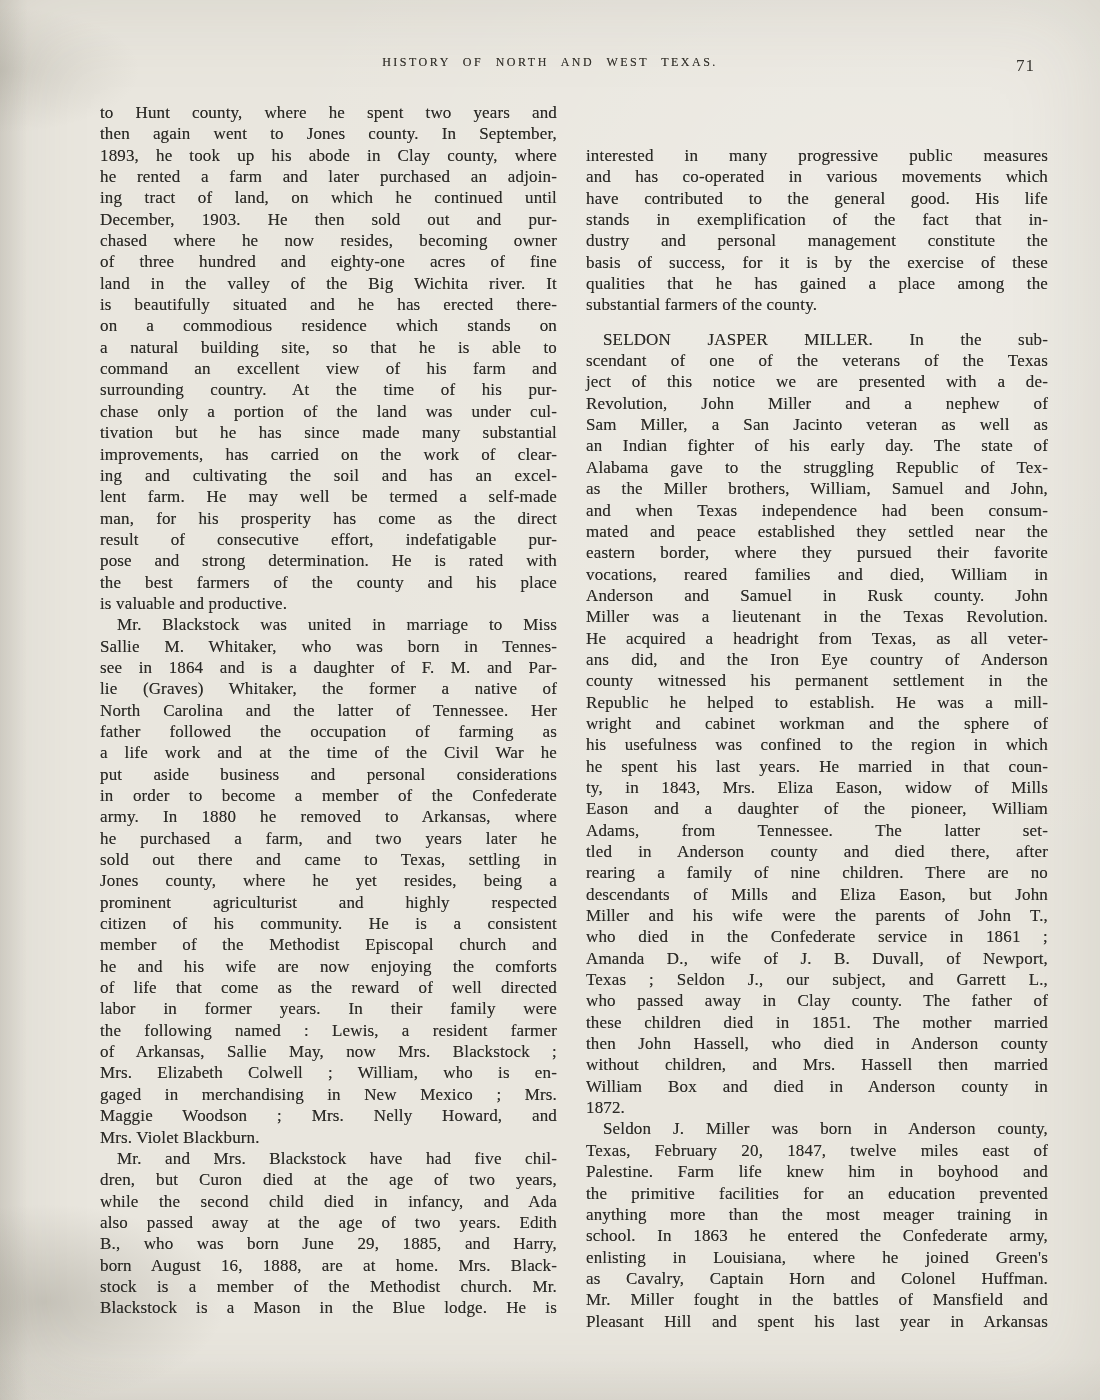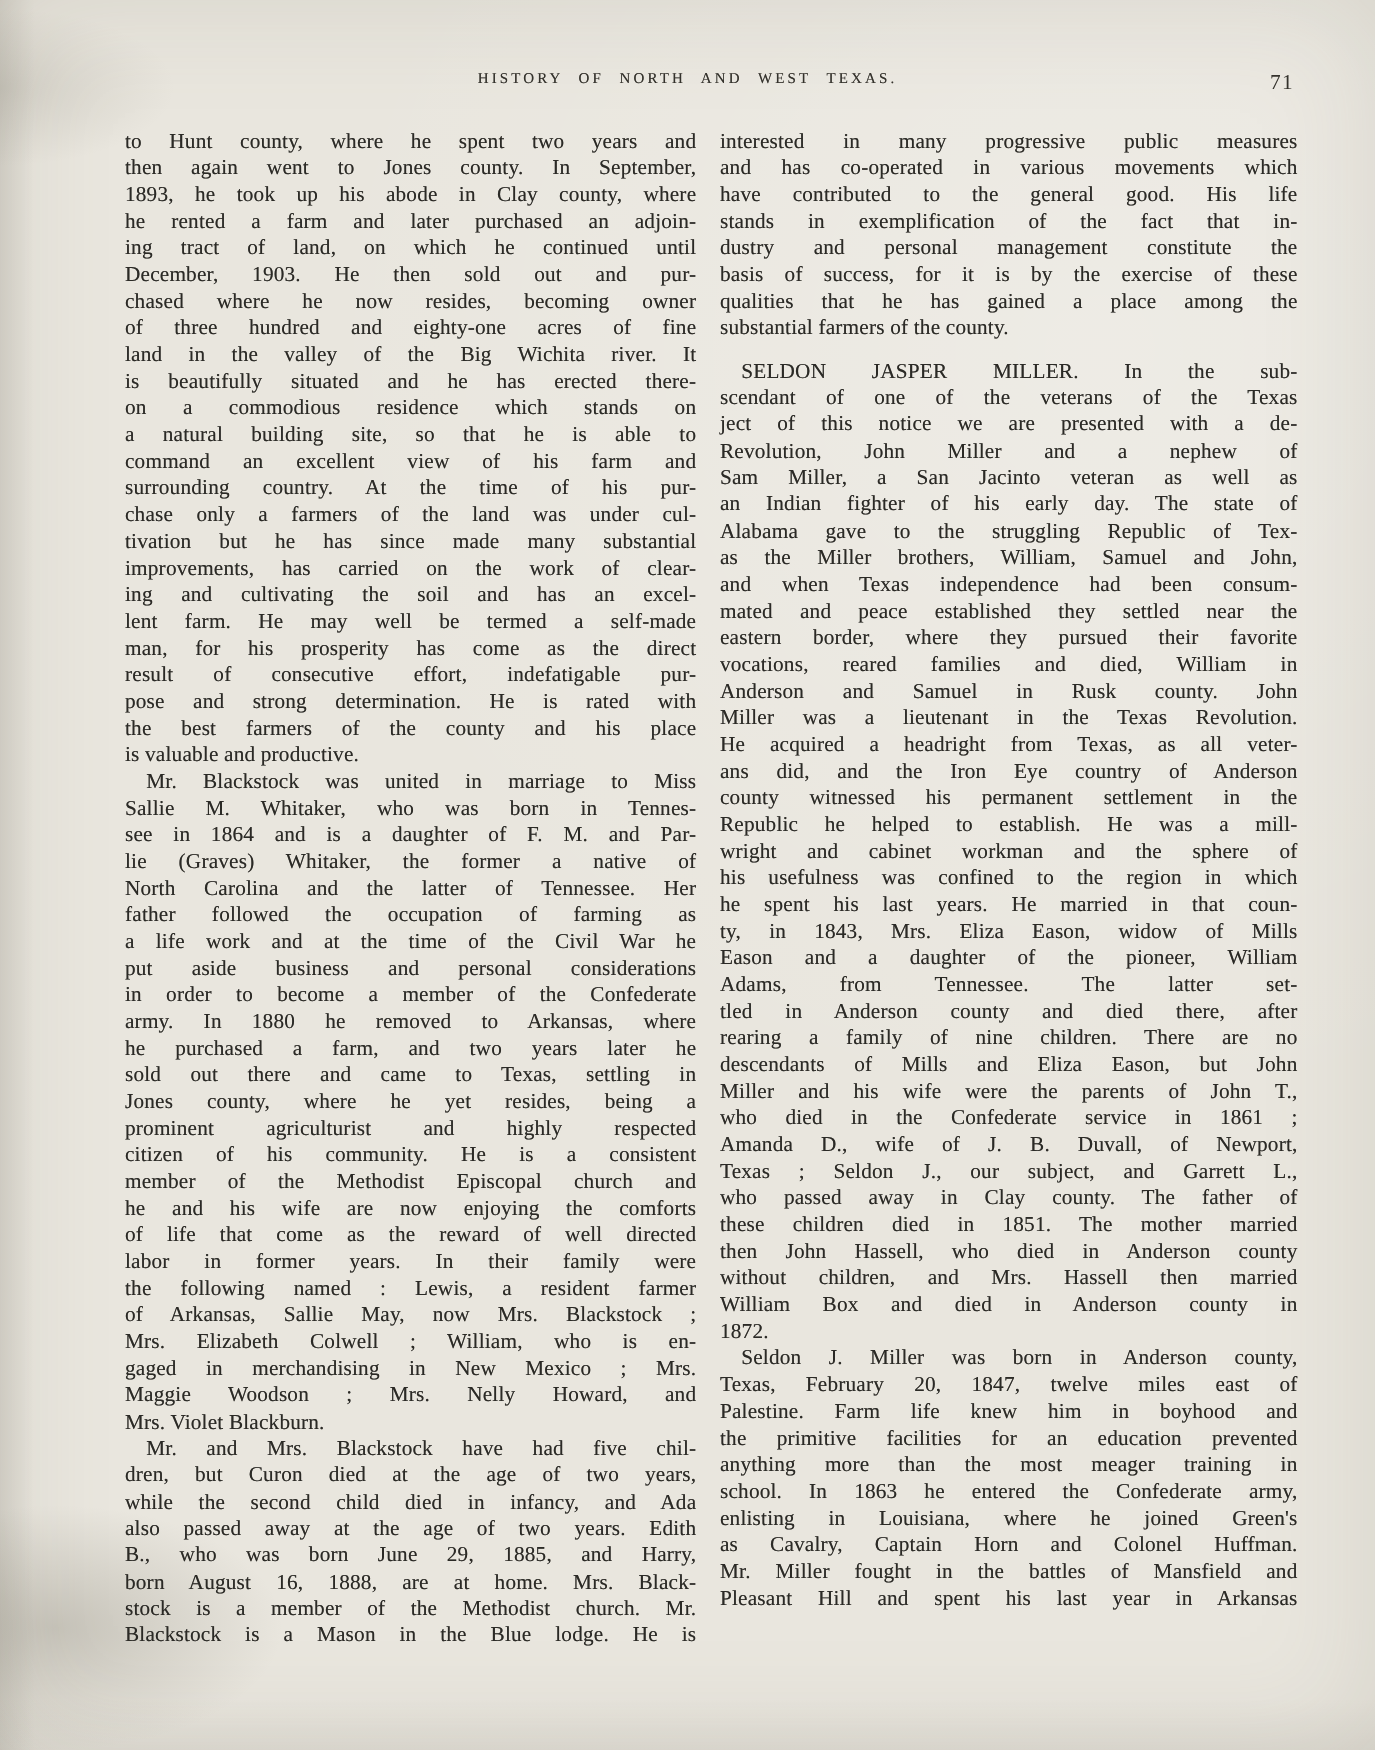--- a/index.html
+++ b/index.html
@@ -30,25 +30,25 @@
     word-spacing:7px;
     color:#34322c;
     text-shadow:0 0 0.5px rgba(52,50,44,0.55);
   }
   .page-number{
     position:absolute;right:65px;top:1px;
     font-size:17px;letter-spacing:1px;color:#34322c;
   }
   .columns{
     position:absolute;top:102px;left:100px;
-    display:flex;gap:19px;
+    display:flex;gap:29px;
   }
   .column{font-size:17px;line-height:21.35px;letter-spacing:0.15px;}
   .col-left{width:457px;}
-  .col-right{width:462px;}
+  .col-right{width:462px;margin-top:43px;}
   .para{margin:0;}
   .para.space-before{margin-top:13px;}
   .line{
     text-align:justify;
     text-align-last:justify;
     text-shadow:0 0 0.45px rgba(43,42,38,0.55);
   }
   .line.lastline{text-align-last:left;}
   .line.indent{text-indent:17px;}
 </style>
@@ -70,21 +70,21 @@
           <div class="line">ing tract of land, on which he continued until</div>
           <div class="line">December, 1903. He then sold out and pur-</div>
           <div class="line">chased where he now resides, becoming owner</div>
           <div class="line">of three hundred and eighty-one acres of fine</div>
           <div class="line">land in the valley of the Big Wichita river. It</div>
           <div class="line">is beautifully situated and he has erected there-</div>
           <div class="line">on a commodious residence which stands on</div>
           <div class="line">a natural building site, so that he is able to</div>
           <div class="line">command an excellent view of his farm and</div>
           <div class="line">surrounding country. At the time of his pur-</div>
-          <div class="line">chase only a farmers of the land was under cul-</div>
+          <div class="line">chase only a portion of the land was under cul-</div>
           <div class="line">tivation but he has since made many substantial</div>
           <div class="line">improvements, has carried on the work of clear-</div>
           <div class="line">ing and cultivating the soil and has an excel-</div>
           <div class="line">lent farm. He may well be termed a self-made</div>
           <div class="line">man, for his prosperity has come as the direct</div>
           <div class="line">result of consecutive effort, indefatigable pur-</div>
           <div class="line">pose and strong determination. He is rated with</div>
           <div class="line">the best farmers of the county and his place</div>
           <div class="line lastline">is valuable and productive.</div>
         </div>

